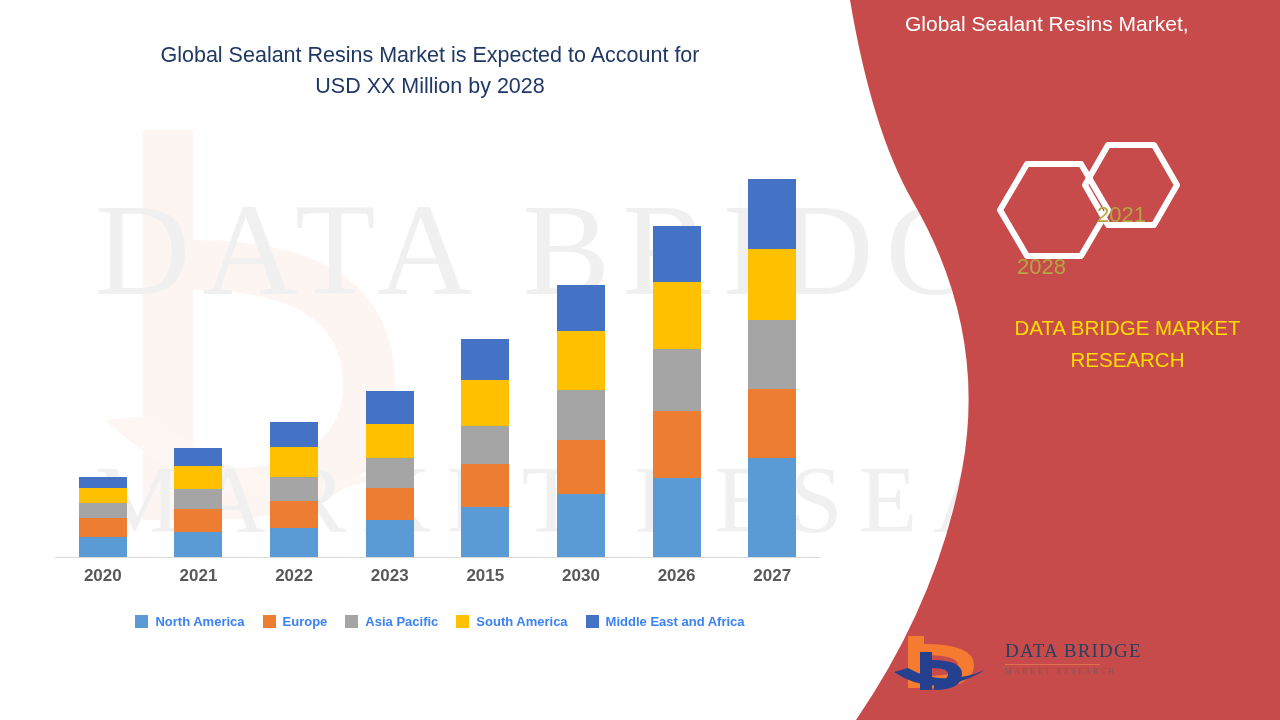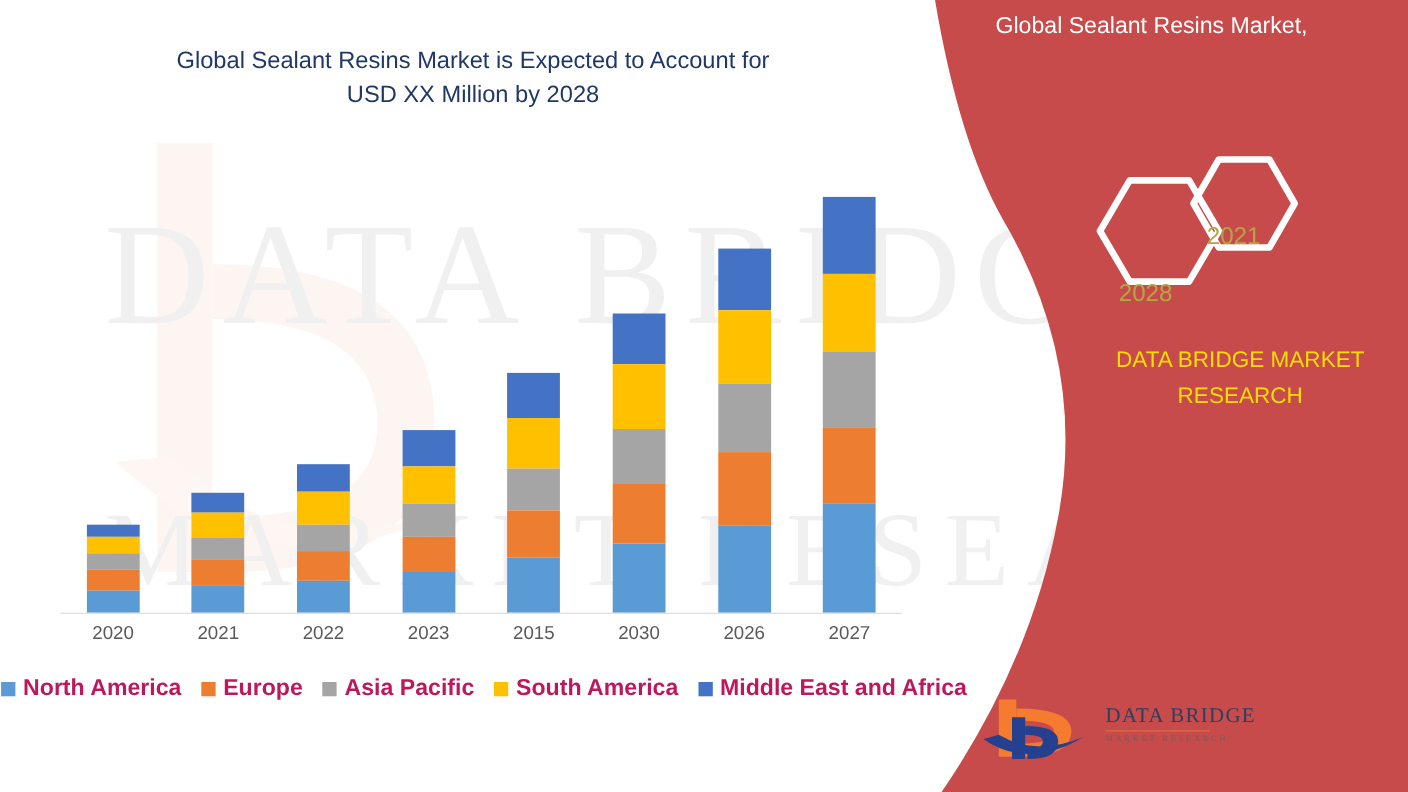--- a/index.html
+++ b/index.html
@@ -25,28 +25,28 @@
         background:#d9d9d9;}
   .bars{position:absolute;left:0;top:0;right:0;bottom:1px;
         display:flex;align-items:flex-end;justify-content:space-around;}
   .bar-col{width:88px;display:flex;flex-direction:column;
         align-items:center;justify-content:flex-end;height:100%;}
   .bar{width:48px;display:flex;flex-direction:column-reverse;}
   .seg{width:100%;}
 
   .xlabels{position:absolute;left:55px;top:562px;width:765px;height:30px;
         display:flex;justify-content:space-around;}
-  .xlabel{width:88px;text-align:center;font-size:17px;font-weight:normal;
+  .xlabel{width:88px;text-align:center;font-size:17px;font-weight:bold;
         color:#595959;line-height:28px;}
 
   .legend{position:absolute;left:45px;top:614px;width:790px;
         display:flex;align-items:center;justify-content:center;gap:18px;}
   .lg-item{display:flex;align-items:center;gap:7px;}
   .lg-swatch{width:13px;height:13px;display:block;}
-  .lg-label{font-size:21px;font-weight:bold;color:#be185d;white-space:nowrap;}
+  .lg-label{font-size:13px;font-weight:bold;color:#3b82f6;white-space:nowrap;}
 
   
   .red-panel{position:absolute;left:820px;top:0;width:460px;height:720px;}
   .red-title{position:absolute;left:905px;top:8px;width:370px;
         text-align:left;color:#ffffff;font-size:21px;line-height:32px;}
 
   .hexwrap{position:absolute;left:975px;top:140px;width:210px;height:150px;}
   .hex-num{position:absolute;font-size:22px;color:#b5a642;
         font-family:"Liberation Sans",sans-serif;}
   .hex-2021{left:122px;top:62px;}

